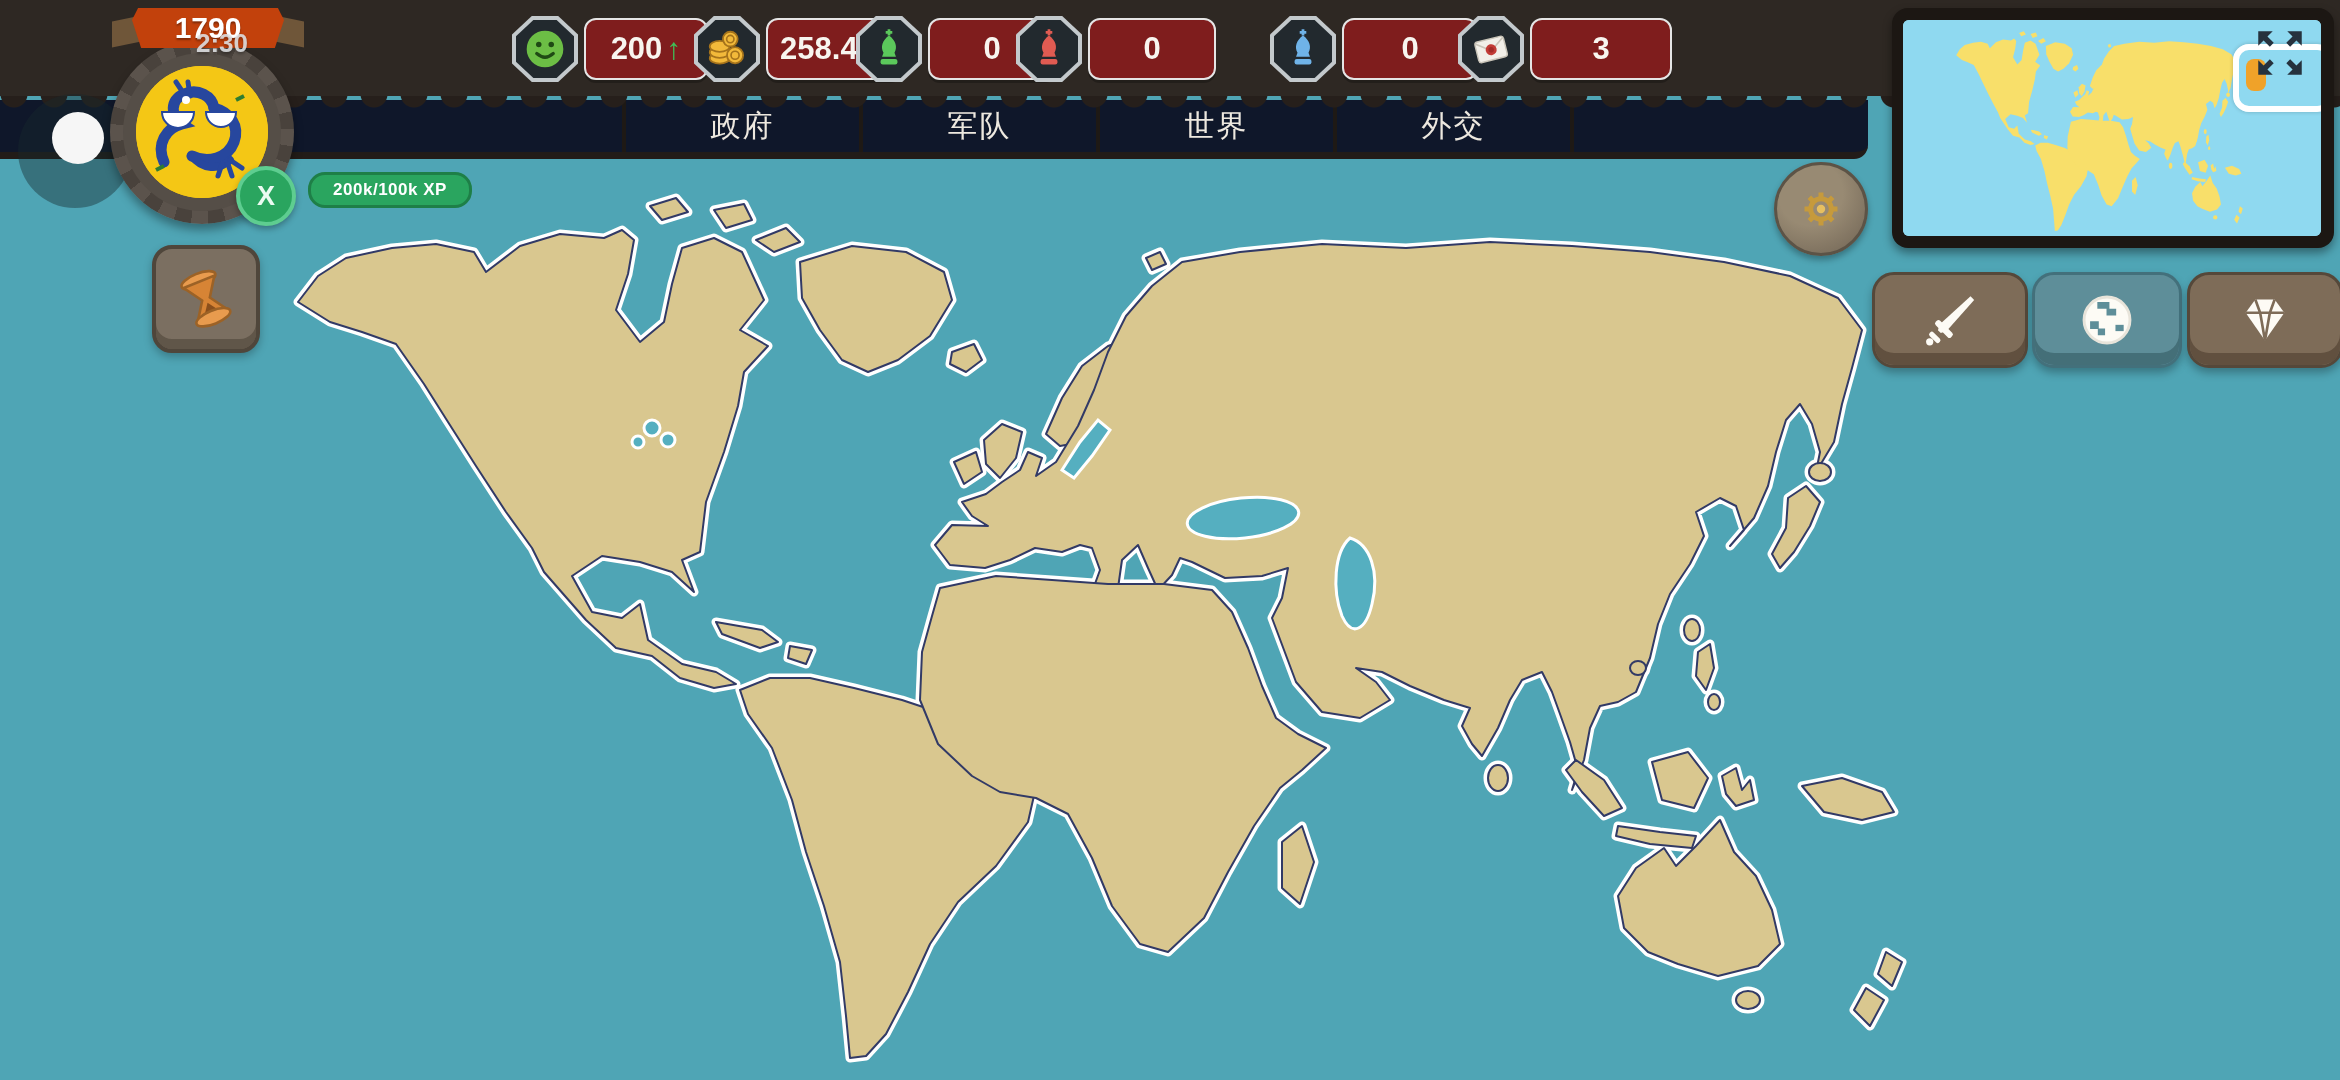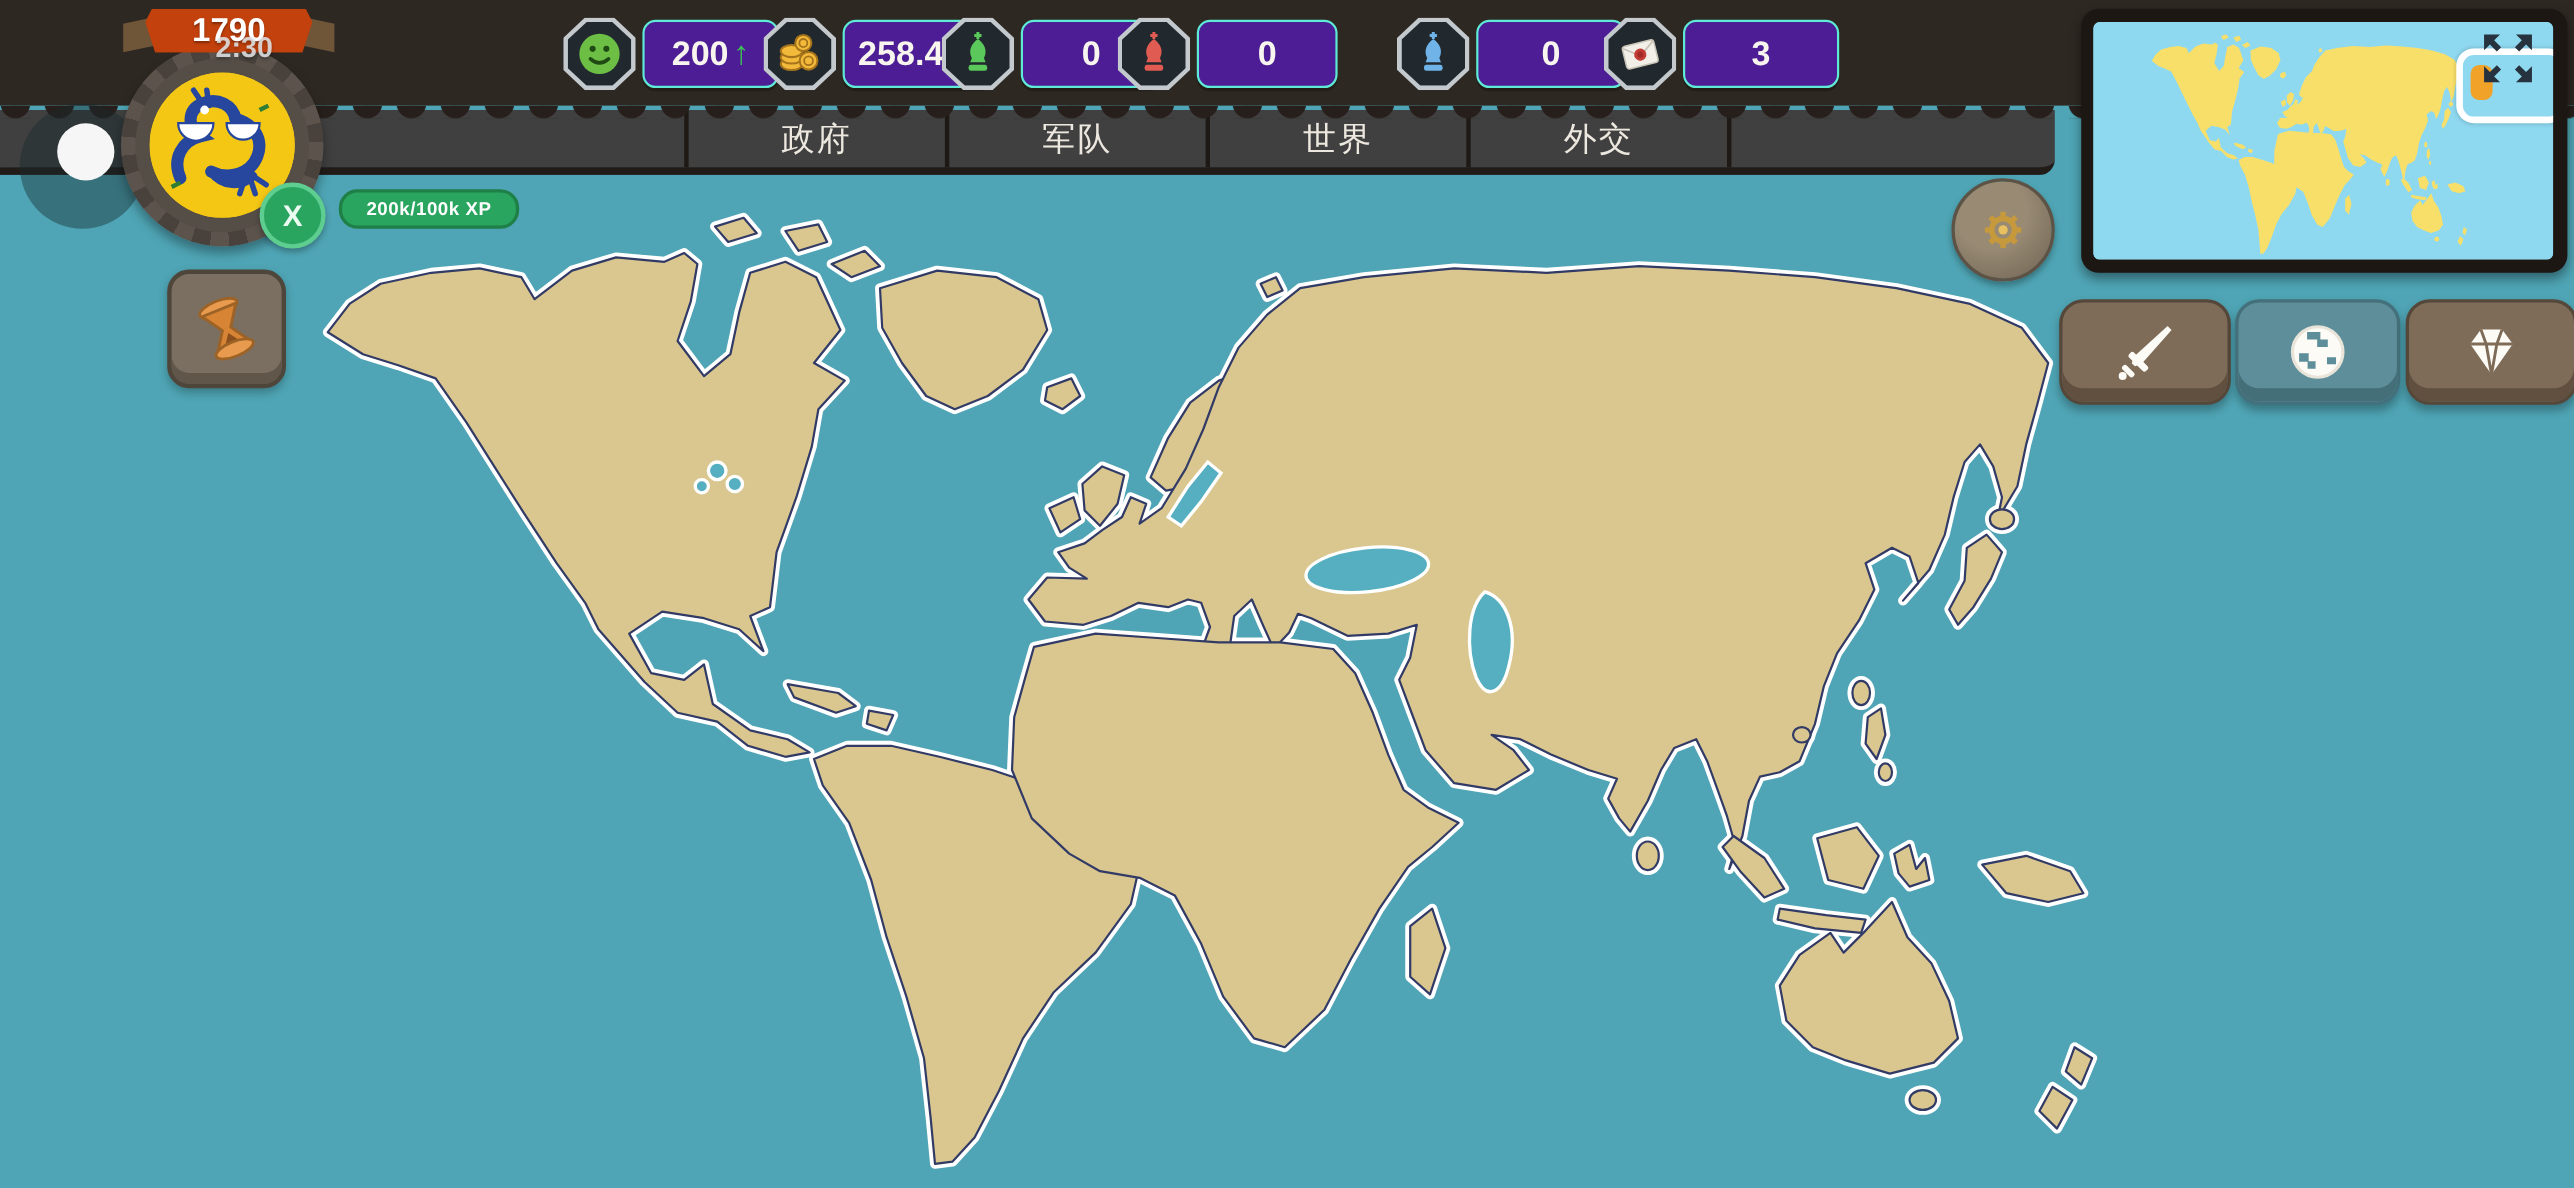--- a/index.html
+++ b/index.html
@@ -11,37 +11,37 @@
   }
 
   
   #map-svg{position:absolute;left:0;top:0;width:2340px;height:1080px;}
 
   
   .topbar{position:absolute;left:0;top:0;width:2340px;height:96px;background:#2E2823;z-index:20;}
   .topbar-edge{position:absolute;left:0;top:96px;width:2340px;height:12px;z-index:20;
     background-image:radial-gradient(circle at 14px -2px,#261F1B 13px,rgba(0,0,0,0) 14px);
     background-size:40px 12px;background-repeat:repeat-x;}
-  .tabstrip{position:absolute;left:0;top:100px;width:1868px;height:52px;background:#404040;
+  .tabstrip{position:absolute;left:0;top:100px;width:1868px;height:52px;background:#0f172a;
     border-bottom:7px solid #221C18;border-radius:0 0 14px 0;z-index:19;display:flex;}
   .tabstrip .spacer-l{width:622px;border-right:4px solid #1E1915;}
   .tabstrip .spacer-r{flex:1;}
   .tab{width:233px;display:flex;align-items:center;justify-content:center;
     color:#EDE8DF;font-size:30px;letter-spacing:2px;border-right:4px solid #1E1915;cursor:pointer;}
 
   
   .res{position:absolute;top:16px;height:66px;display:flex;align-items:center;z-index:30;}
   .badge{width:66px;height:66px;background:#C3C9CC;
     clip-path:polygon(30% 0,70% 0,100% 28%,100% 72%,70% 100%,30% 100%,0 72%,0 28%);
     display:flex;align-items:center;justify-content:center;flex:none;}
   .badge-in{width:58px;height:58px;background:#22292E;
     clip-path:polygon(30% 0,70% 0,100% 28%,100% 72%,70% 100%,30% 100%,0 72%,0 28%);
     display:flex;align-items:center;justify-content:center;}
   .badge-in svg{width:44px;height:44px;}
-  .pill{height:58px;margin-left:6px;background:#4c1d95;border:2px solid #5eead4;border-radius:12px;
+  .pill{height:58px;margin-left:6px;background:#7f1d1d;border:2px solid #e5e5e5;border-radius:12px;
     display:flex;align-items:center;justify-content:center;color:#F8F5EF;
     font-size:31px;font-weight:bold;padding:0 14px;box-shadow:0 3px 0 rgba(0,0,0,.25);}
   .trend{color:#3FBF57;font-weight:bold;font-size:30px;margin-left:4px;}
 
   
   .ribbon{position:absolute;left:132px;top:8px;width:152px;height:40px;background:#c2410c;z-index:34;
     clip-path:polygon(4% 0,96% 0,100% 30%,94% 100%,6% 100%,0 30%);
     display:flex;align-items:center;justify-content:center;
     color:#FFF;font-size:30px;font-weight:bold;text-shadow:0 2px 2px rgba(0,0,0,.35);}
   .ribbon-tail-l{position:absolute;left:112px;top:18px;width:34px;height:26px;background:#6F5639;z-index:33;transform:skewY(-12deg);}

